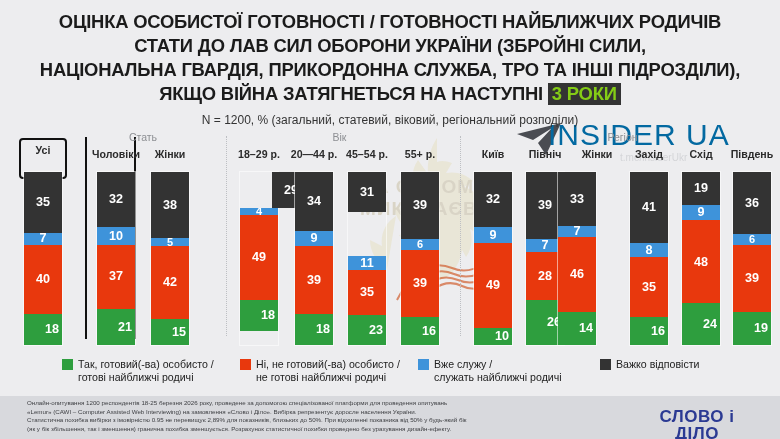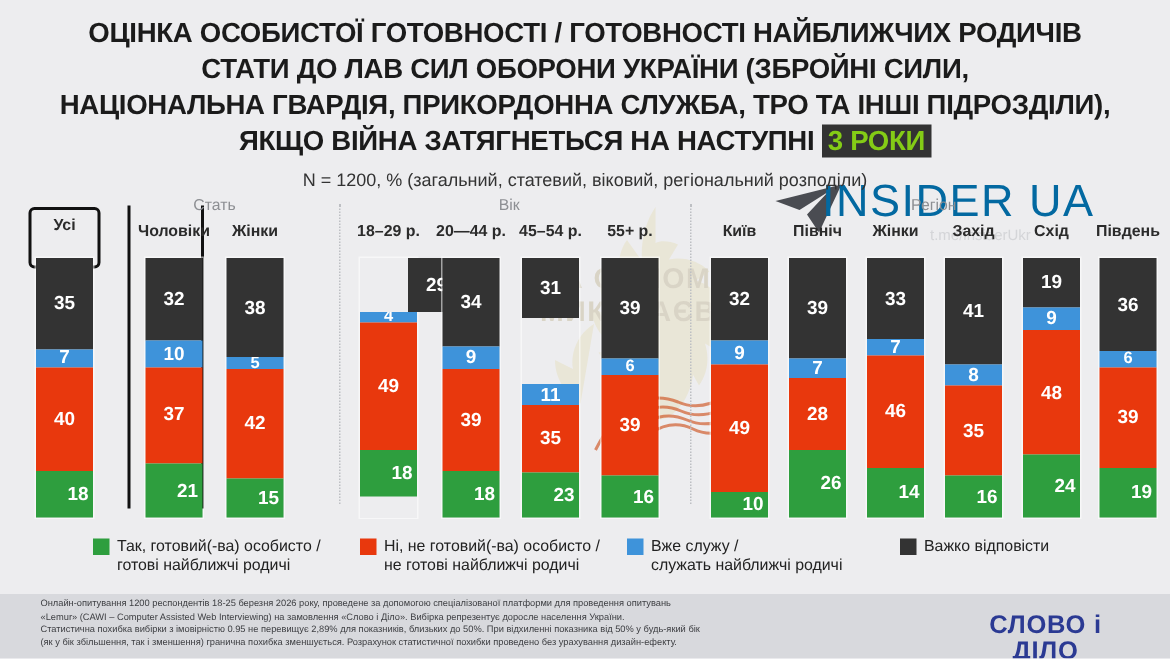--- a/index.html
+++ b/index.html
@@ -323,21 +323,21 @@
         <div class="seg yes" style="height: 17.3px;">10</div>
       </div>
       <div class="col-head" style="left: 513px; width: 64px;">Північ</div>
       <div class="bar" style="left: 526px; top: 172px; height: 173px;">
         <div class="seg hard" style="height: 67.47px;">39</div>
         <div class="seg serve" style="height: 12.11px;">7</div>
         <div class="seg no" style="height: 48.44px;">28</div>
         <div class="seg yes" style="height: 44.98px;">26</div>
       </div>
       <div class="col-head" style="left: 565px; width: 64px;">Жінки</div>
-      <div class="bar" style="left: 578px; top: 172px; height: 173px;">
+      <div class="bar" style="left: 558px; top: 172px; height: 173px;">
         <div class="seg hard" style="height: 57.09px;">33</div>
         <div class="seg serve" style="height: 12.11px;">7</div>
         <div class="seg no" style="height: 79.58px;">46</div>
         <div class="seg yes" style="height: 35px;">14</div>
       </div>
       <div class="col-head" style="left: 617px; width: 64px;">Захід</div>
       <div class="bar" style="left: 630px; top: 172px; height: 173px;">
         <div class="seg hard" style="height: 70.93px;">41</div>
         <div class="seg serve" style="height: 13.84px;">8</div>
         <div class="seg no" style="height: 60.55px;">35</div>

